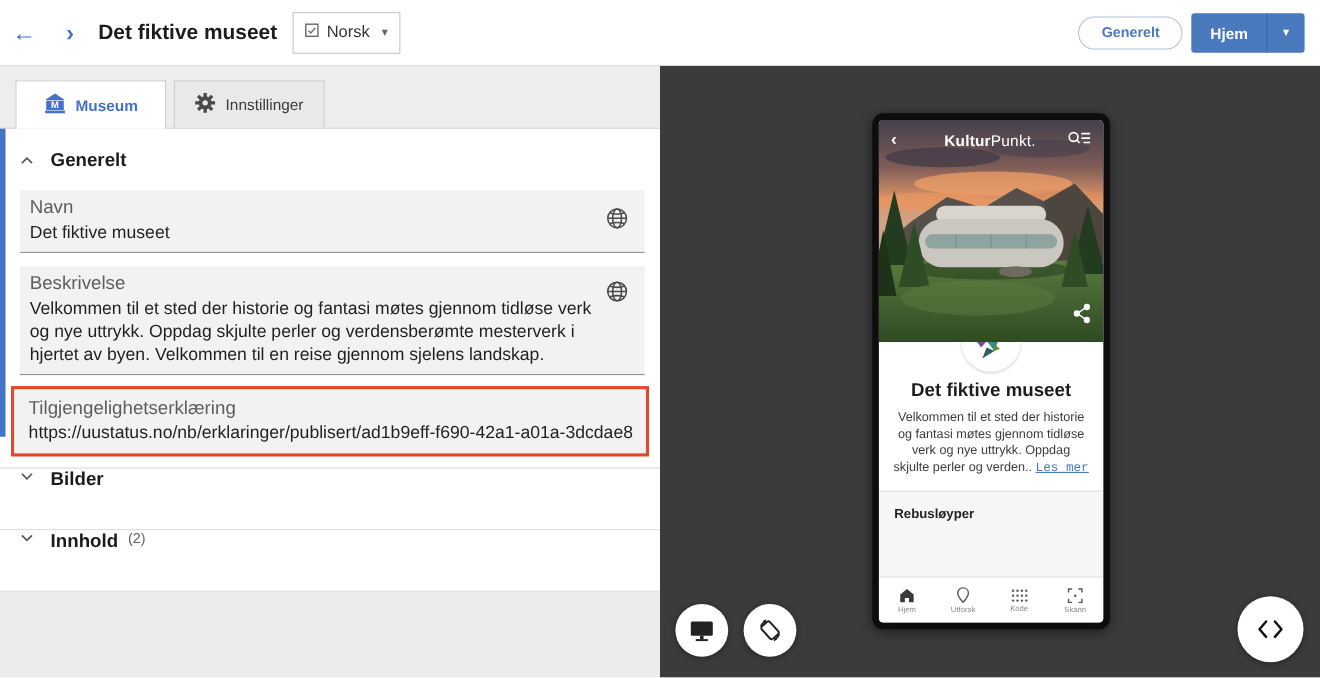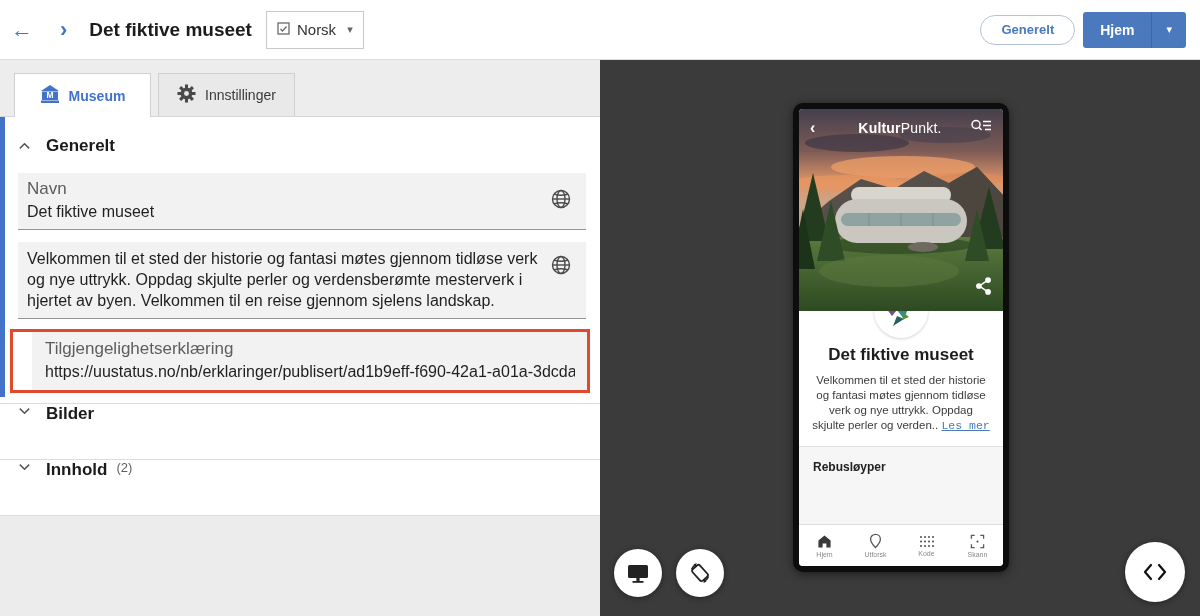--- a/index.html
+++ b/index.html
@@ -33,21 +33,21 @@
   .sec-header { display:flex; align-items:center; gap:15px; padding-left:18px; height:42px; flex:0 0 auto; }
   .sec-header .sec-title { font-size:17px; font-weight:bold; color:#1b1b1b; }
   .sec-count { font-size:13px; color:#5f5f5f; margin-left:-6px; }
   .chev { width:13px; height:13px; flex:0 0 auto; }
   .field { background:#f2f2f2; border-bottom:1px solid #949494; margin:0 14px 0 18px; padding:6px 40px 7px 9px; position:relative; cursor:text; }
   .field-label { font-size:17px; color:#5d5d5d; margin-bottom:2px; }
   .field-value { font-size:16px; color:#1f1f1f; line-height:21px; }
   .field .globe { position:absolute; right:14px; }
   .globe-center { top:50%; transform:translateY(-50%); }
   .globe-top { top:12px; }
-  .alert-wrap { border:3px solid #df4a2c; margin:10px 10px 0 10px; flex:0 0 auto;padding-left:19px; }
+  .alert-wrap { border:3px solid #df4a2c; margin:10px 10px 0 10px; flex:0 0 auto; }
   .alert-wrap .field { margin:0; border-bottom:none; padding:7px 12px 8px 13px; }
   .nowrap { white-space:nowrap; overflow:hidden; }
   .hr { border-top:1px solid #dcdcdc; margin-top:10px; }
   .row56 { height:56px; border-bottom:1px solid #dcdcdc; display:flex; gap:15px; padding-left:18px; flex:0 0 auto; cursor:pointer; }
   .row56 .sec-title { font-size:17px; font-weight:bold; color:#1b1b1b; }
   .editor-footer { flex:1; background:#ececec; }
 
   
   .preview { position:absolute; top:60px; left:600px; width:600px; height:556px; background:#3b3b3b; }
   .phone { position:absolute; left:193px; top:43px; width:216px; height:469px; background:#0d0d0d; border-radius:10px; padding:6px; box-shadow:0 2px 10px rgba(0,0,0,.5); }
@@ -152,20 +152,21 @@
                 <circle cx="11" cy="11" r="8.5"></circle>
                 <ellipse cx="11" cy="11" rx="4" ry="8.5"></ellipse>
                 <line x1="2.5" y1="11" x2="19.5" y2="11"></line>
                 <path d="M4 6 Q11 8.5 18 6 M4 16 Q11 13.5 18 16"></path>
               </g>
             </svg>
         </span>
       </div>
 
       <div class="field" style="margin-top:12px; flex:0 0 auto;">
+        <div class="field-label">Beskrivelse</div>
         <div class="field-value">Velkommen til et sted der historie og fantasi møtes gjennom tidløse verk og nye uttrykk. Oppdag skjulte perler og verdensberømte mesterverk i hjertet av byen. Velkommen til en reise gjennom sjelens landskap.</div>
         <span class="globe globe-top">
           <svg width="22" height="22" viewBox="0 0 22 22">
               <g fill="none" stroke="#4a4a4a" stroke-width="1.4">
                 <circle cx="11" cy="11" r="8.5"></circle>
                 <ellipse cx="11" cy="11" rx="4" ry="8.5"></ellipse>
                 <line x1="2.5" y1="11" x2="19.5" y2="11"></line>
                 <path d="M4 6 Q11 8.5 18 6 M4 16 Q11 13.5 18 16"></path>
               </g>
             </svg>

